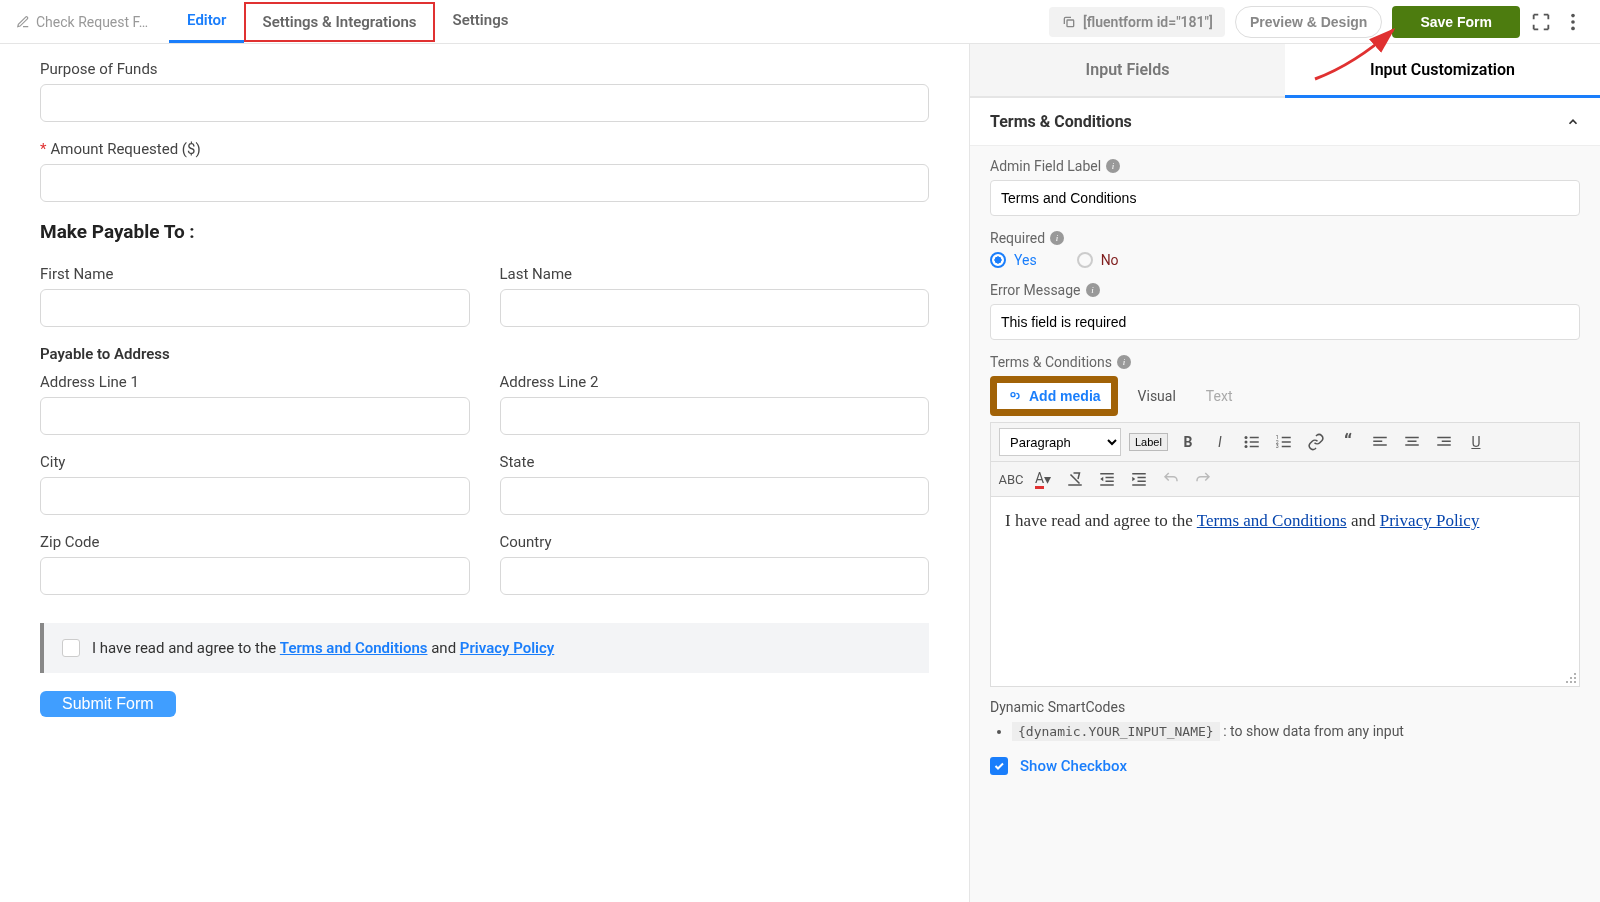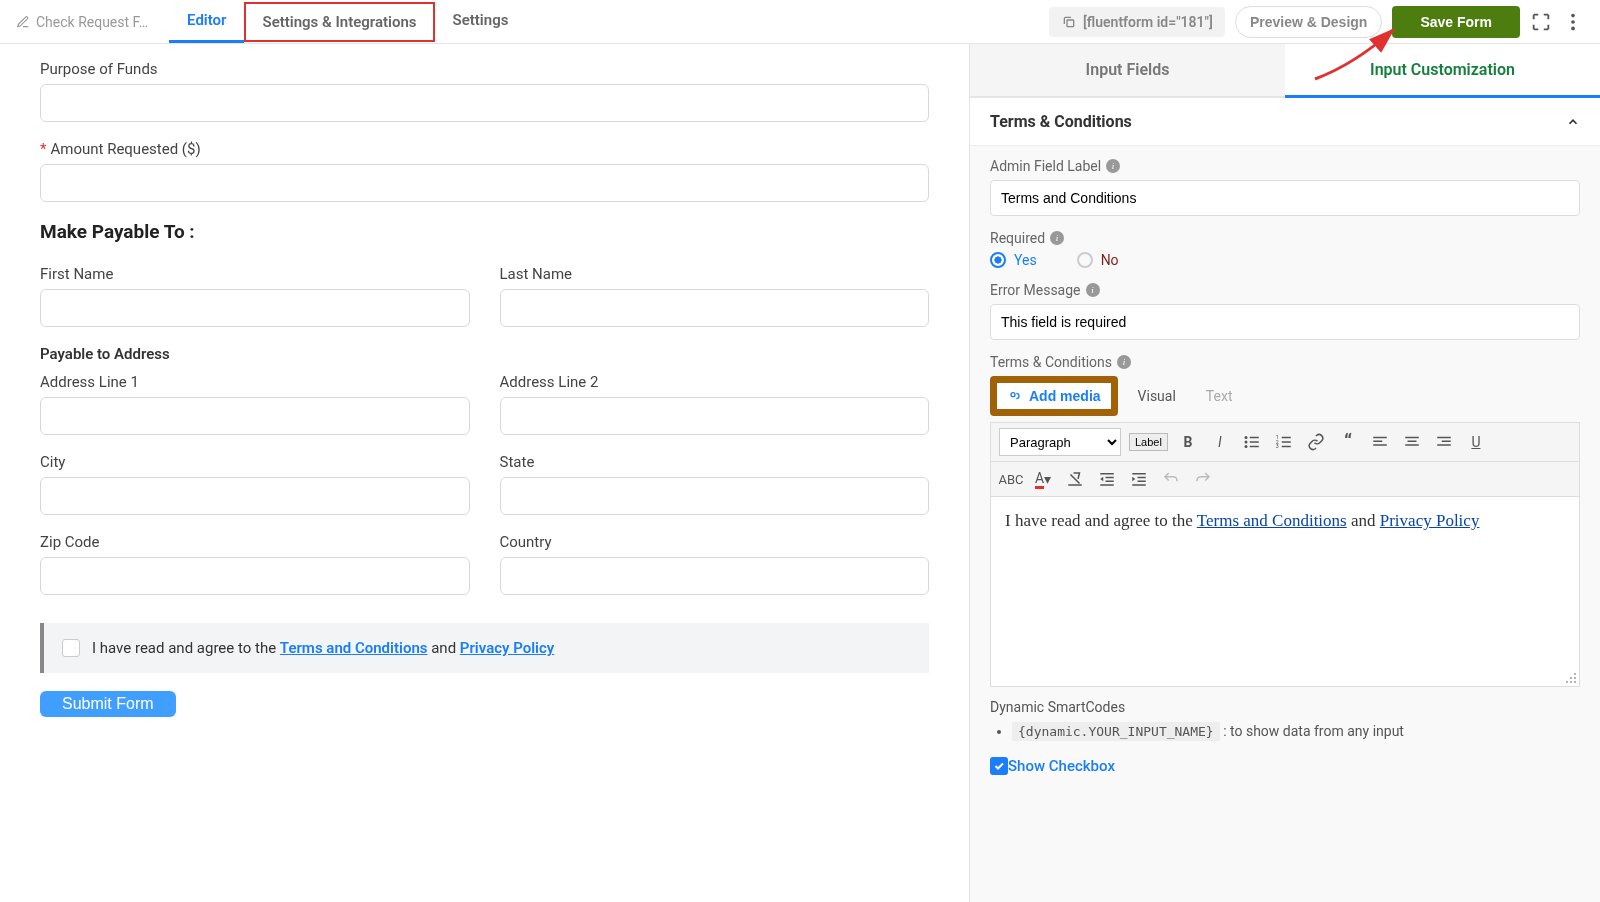--- a/index.html
+++ b/index.html
@@ -41,21 +41,21 @@
   
   .terms-block { background: #f3f4f6; border-left: 4px solid #888; padding: 16px 18px; display: flex; align-items: center; gap: 12px; margin-top: 10px; }
   .terms-check { width: 18px; height: 18px; border: 1px solid #ccc; background: #fff; border-radius: 3px; }
   .terms-text { font-size: 15px; color: #333; }
   .terms-text a { color: #1a7efb; text-decoration: underline; font-weight: 600; }
   .submit-btn { background: #409eff; color: #fff; border: none; padding: 4px 22px; border-radius: 6px; font-size: 16px; font-weight: 500; cursor: pointer; margin-top: 18px; }
   
   
   .side-tabs { display: flex; border-bottom: 2px solid #e5e5e5; background: #f5f5f5; }
   .side-tab { flex: 1; text-align: center; padding: 16px; font-size: 16px; font-weight: 600; color: #777; cursor: pointer; }
-  .side-tab.active { color: #15803d; border-bottom: 3px solid #1a7efb; background: #fff; margin-bottom: -2px; }
+  .side-tab.active { color: #000000; border-bottom: 3px solid #1a7efb; background: #fff; margin-bottom: -2px; }
   
   .section-header { display: flex; justify-content: space-between; align-items: center; padding: 14px 20px; font-size: 16px; font-weight: 700; color: #333; border-bottom: 1px solid #eee; cursor: pointer; }
   .chevron-up { width: 14px; height: 14px; }
   
   .side-body { padding: 12px 20px; background: #f9f9f9; overflow-y: auto; flex: 1; }
   .side-label { font-size: 14px; color: #666; margin-bottom: 6px; display: flex; align-items: center; gap: 5px; }
   .info-icon { width: 14px; height: 14px; background: #999; border-radius: 50%; display: inline-flex; align-items: center; justify-content: center; color: #fff; font-size: 9px; font-style: italic; font-family: serif; }
   .side-input { width: 100%; height: 36px; border: 1px solid #ddd; border-radius: 4px; padding: 0 10px; font-size: 14px; background: #fff; margin-bottom: 14px; }
   .radio-row { display: flex; gap: 40px; margin-bottom: 14px; }
   .radio-item { display: flex; align-items: center; gap: 8px; }
@@ -78,21 +78,21 @@
   .editor-body { border: 1px solid #ddd; border-top: none; background: #fff; padding: 14px; font-family: Georgia, serif; font-size: 17px; min-height: 190px; position: relative; }
   .editor-body a { color: #0645ad; text-decoration: underline; }
   .resize-handle { position: absolute; bottom: 2px; right: 2px; width: 12px; height: 12px; }
   
   .smartcodes { margin-top: 12px; }
   .sc-title { font-size: 14px; color: #555; margin-bottom: 8px; }
   .sc-list { padding-left: 22px; }
   .sc-item { font-size: 14px; color: #555; margin-bottom: 4px; }
   .sc-code { background: #eee; font-family: monospace; padding: 2px 6px; font-size: 13px; }
   
-  .show-checkbox-row { display: flex; align-items: center; gap: 0; margin-top: 18px; }
+  .show-checkbox-row { display: flex; align-items: center; gap: 12px; margin-top: 18px; }
   .blue-check { width: 18px; height: 18px; background: #1a7efb; border-radius: 3px; display: flex; align-items: center; justify-content: center; color: #fff; }
   .show-checkbox-lbl { color: #1a7efb; font-size: 15px; font-weight: 500; }
 </style>
 </head>
 <body>
 
 <div class="topbar">
   <div class="topbar-left">
     <span class="form-name">
       <svg class="pencil-icon" viewBox="0 0 24 24" fill="none" stroke="currentColor" stroke-width="2">

